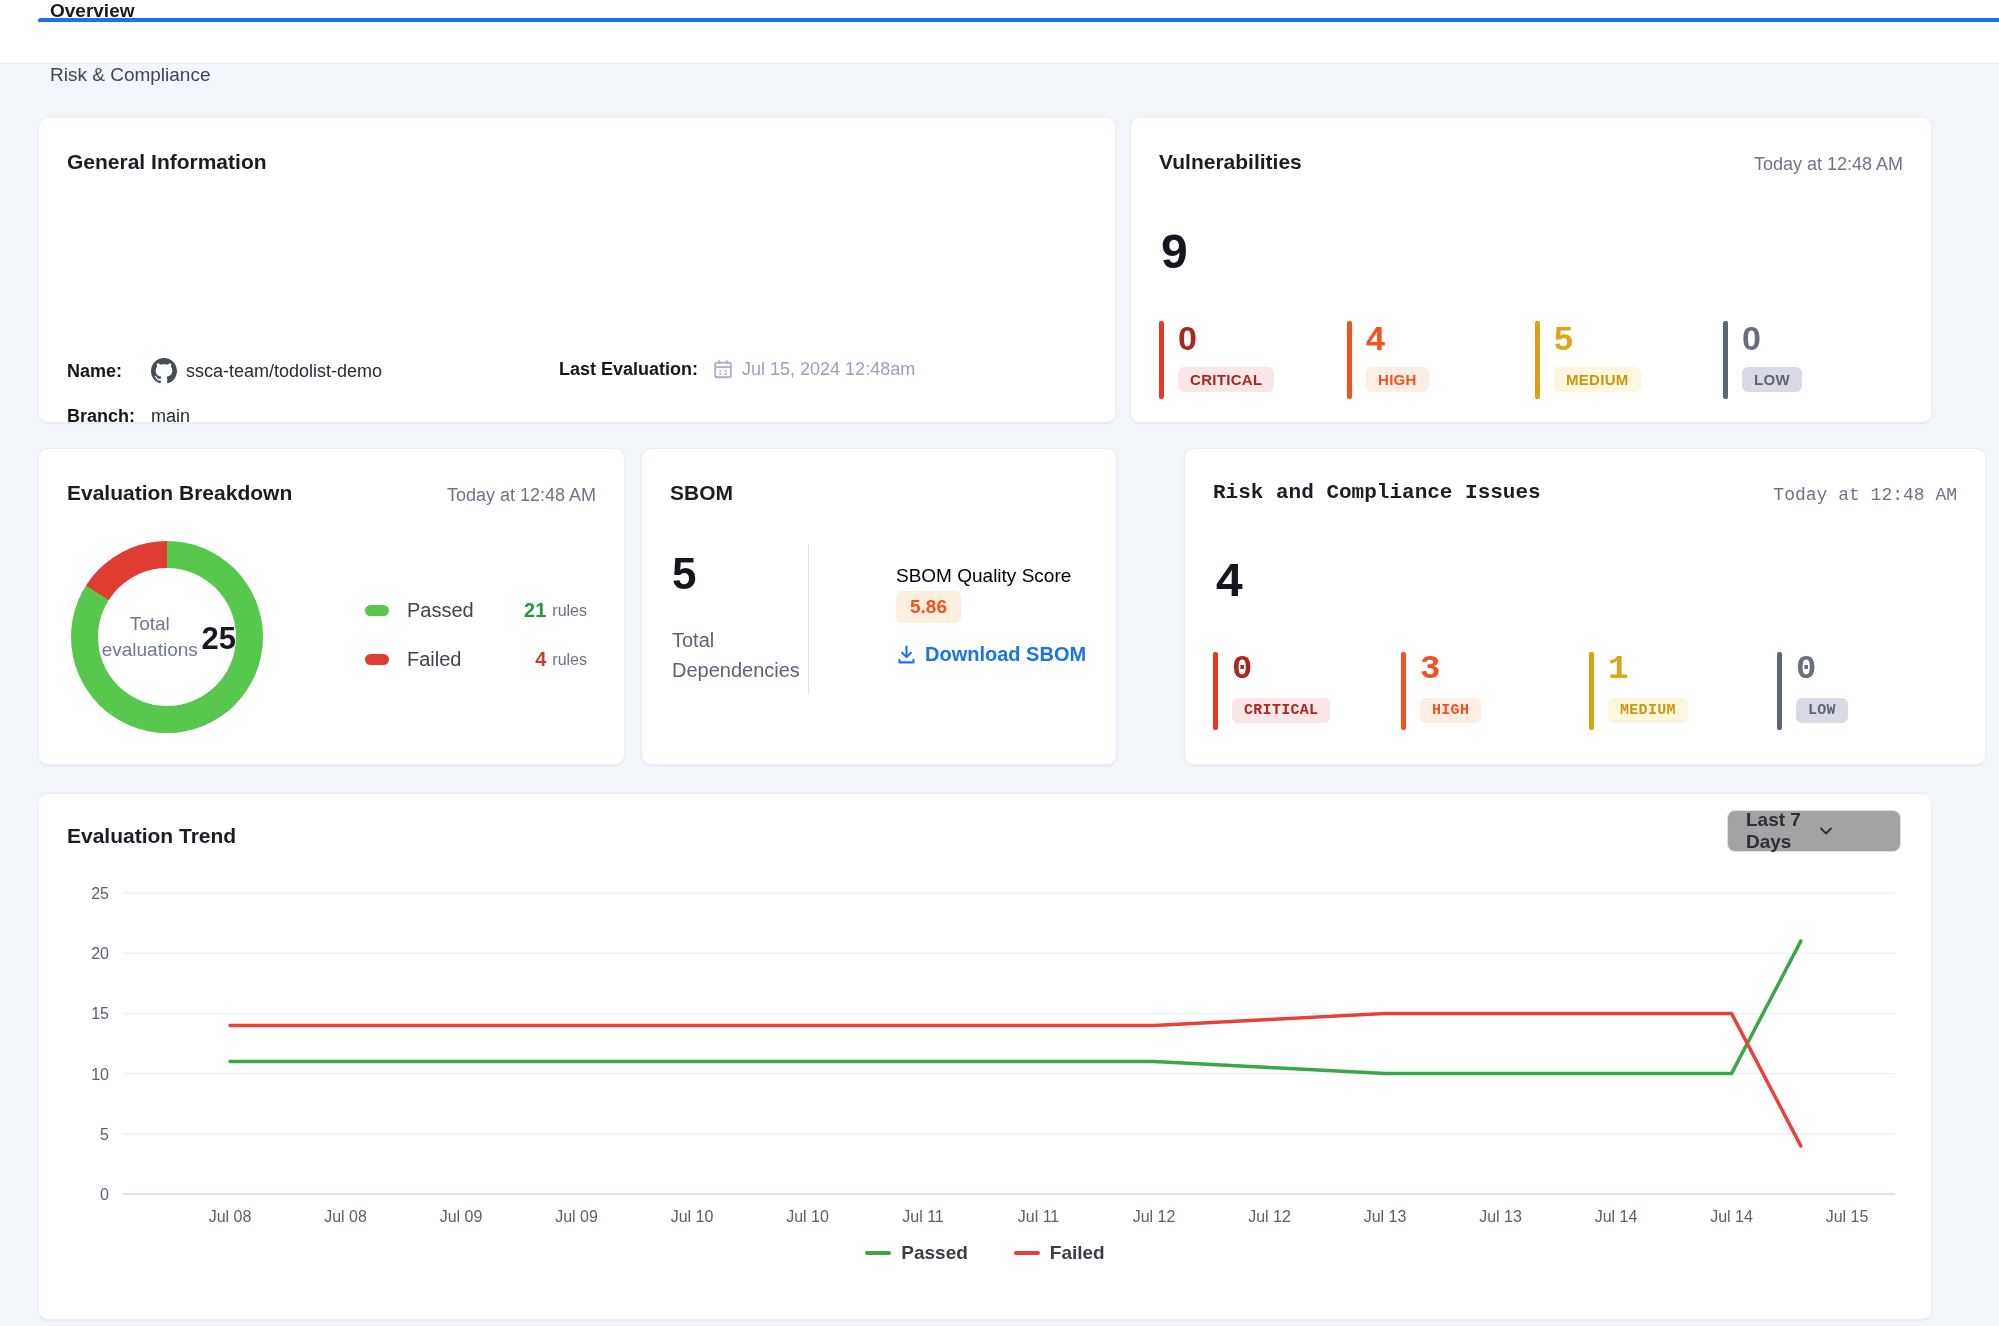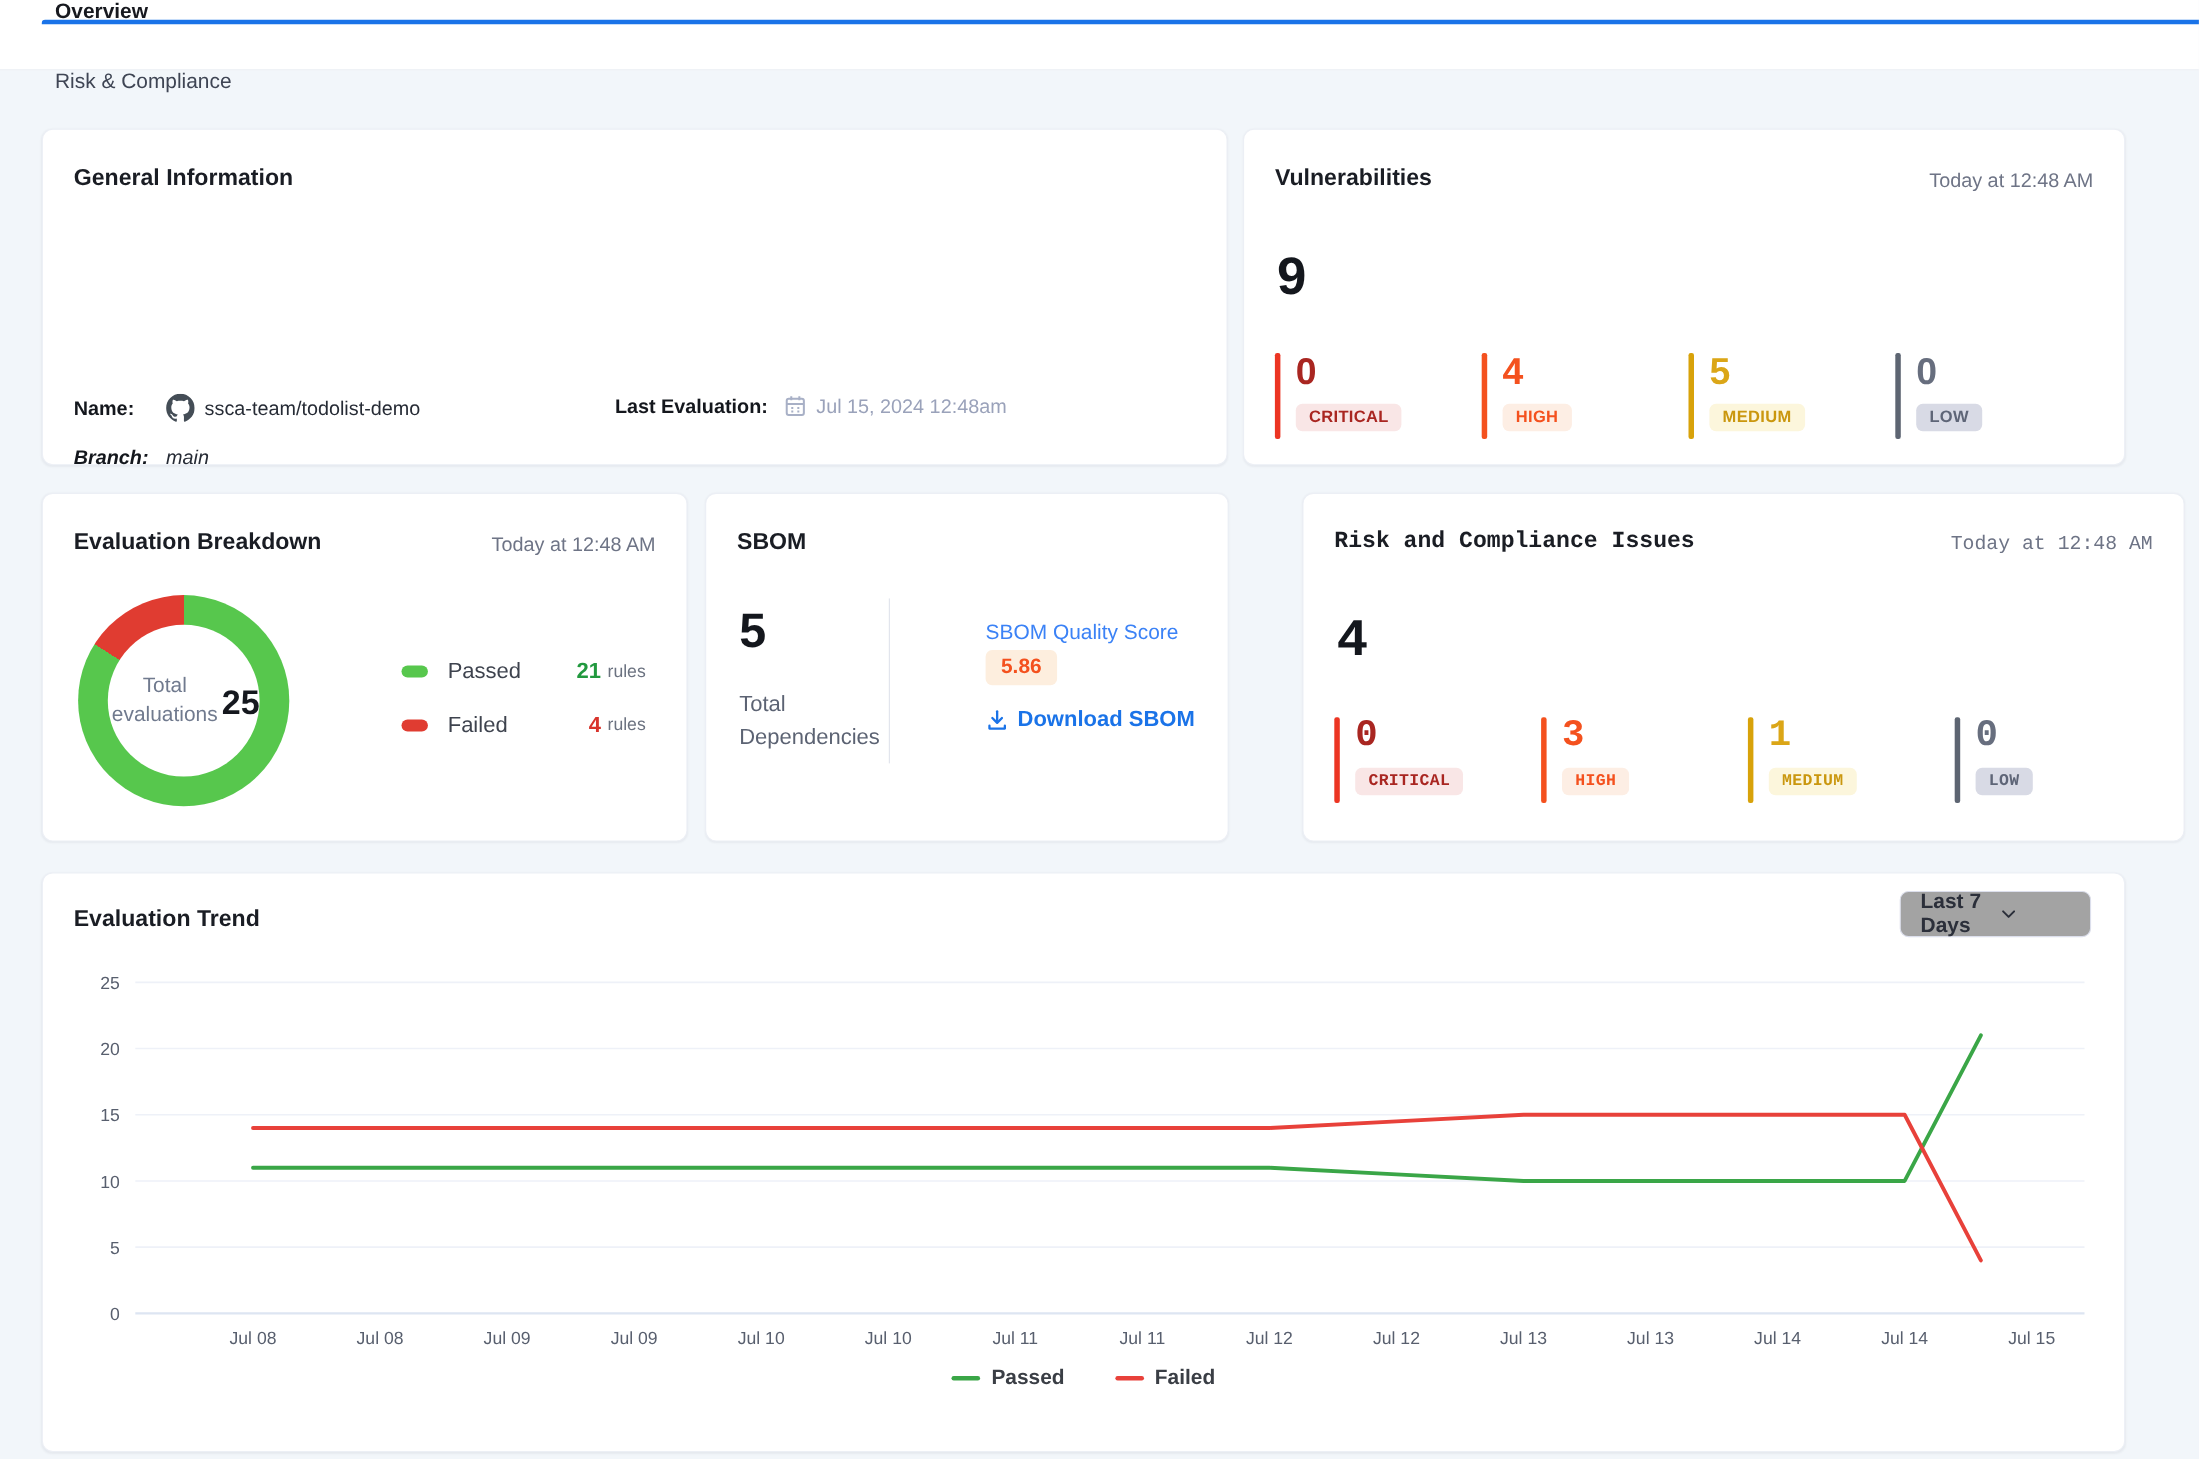--- a/index.html
+++ b/index.html
@@ -24,21 +24,21 @@
   #card-riskcomp {left:1184px; top:448px; width:802px;  height:317px;font-family:Liberation Mono, monospace;}
   #card-trend    {left:38px;  top:793px; width:1894px; height:527px;}
 
   .card-title{position:absolute; left:28px; top:32px; margin:0; font-size:21px; font-weight:700; color:#1a1d24;}
   .timestamp{position:absolute; right:28px; top:36px; font-size:18px; color:#6e7486;}
 
   
   .gi-row{position:absolute; display:flex; align-items:center; font-size:18px; color:#262b35;}
   .gi-label{font-weight:700; color:#14171d; width:84px; flex:none;}
   #gi-name{left:28px; top:240px;}
-  #gi-branch{left:28px; top:288px;font-style:italic;}
+  #gi-branch{left:28px; top:288px;}
   #gi-eval{left:520px; top:240px;}
   #gi-eval .gi-label{width:auto; margin-right:14px;}
   .gh-icon{display:inline-flex; margin-right:9px; color:#444d56;}
   .cal-icon{display:inline-flex; margin-right:8px; color:#a8b0c6;}
   .muted-val{color:#9aa2ba;}
 
   
   .big-num{position:absolute; left:30px; top:108px; font-size:48px; line-height:1.1; font-weight:700; color:#14171d;}
   .sev-row{position:absolute; left:28px; top:203px; display:flex;}
   .sev{width:188px; display:flex; gap:14px; align-items:flex-start;}
@@ -58,21 +58,21 @@
   .pill{width:24px; height:11px; border-radius:6px; margin-right:18px; flex:none;}
   .legend-name{flex:1;}
   .legend-count{font-weight:700; font-size:20px;}
   .legend-unit{font-size:16px; color:#6b7280; margin-left:6px;}
 
   
   .sbom-num{position:absolute; left:30px; top:103px; font-size:44px; font-weight:700; line-height:1; color:#14171d;}
   .sbom-dep-label{position:absolute; left:30px; top:176px; font-size:20px; color:#5c6373; width:150px; line-height:1.5;}
   .sbom-divider{position:absolute; left:166px; top:95px; width:1px; height:150px; background:#dfe3ec;}
   .sbom-right{position:absolute; left:254px; top:116px;}
-  .quality-label{font-size:19px; color:#3b82f6;}
+  .quality-label{font-size:19px; color:#000000;}
   .quality-badge{display:inline-block; margin-top:4px; padding:5px 14px; border-radius:6px;
                  background:#fdeede; color:#f4511e; font-size:19px; font-weight:700;}
   .download-link{display:flex; align-items:center; gap:8px; margin-top:20px;
                  color:#1a73e8; font-size:20px; font-weight:700; cursor:pointer; text-decoration:none;}
 
   
   .range-select{position:absolute; right:30px; top:16px; width:174px; height:42px; box-sizing:border-box;
                 border:1px solid #dcdfec; border-radius:8px; background:#a3a3a3; display:flex; align-items:center;
                 padding:0 14px 0 18px; cursor:pointer;}
   .range-select span{font-size:19px; font-weight:700; color:#2b2f3a; flex:1;}

